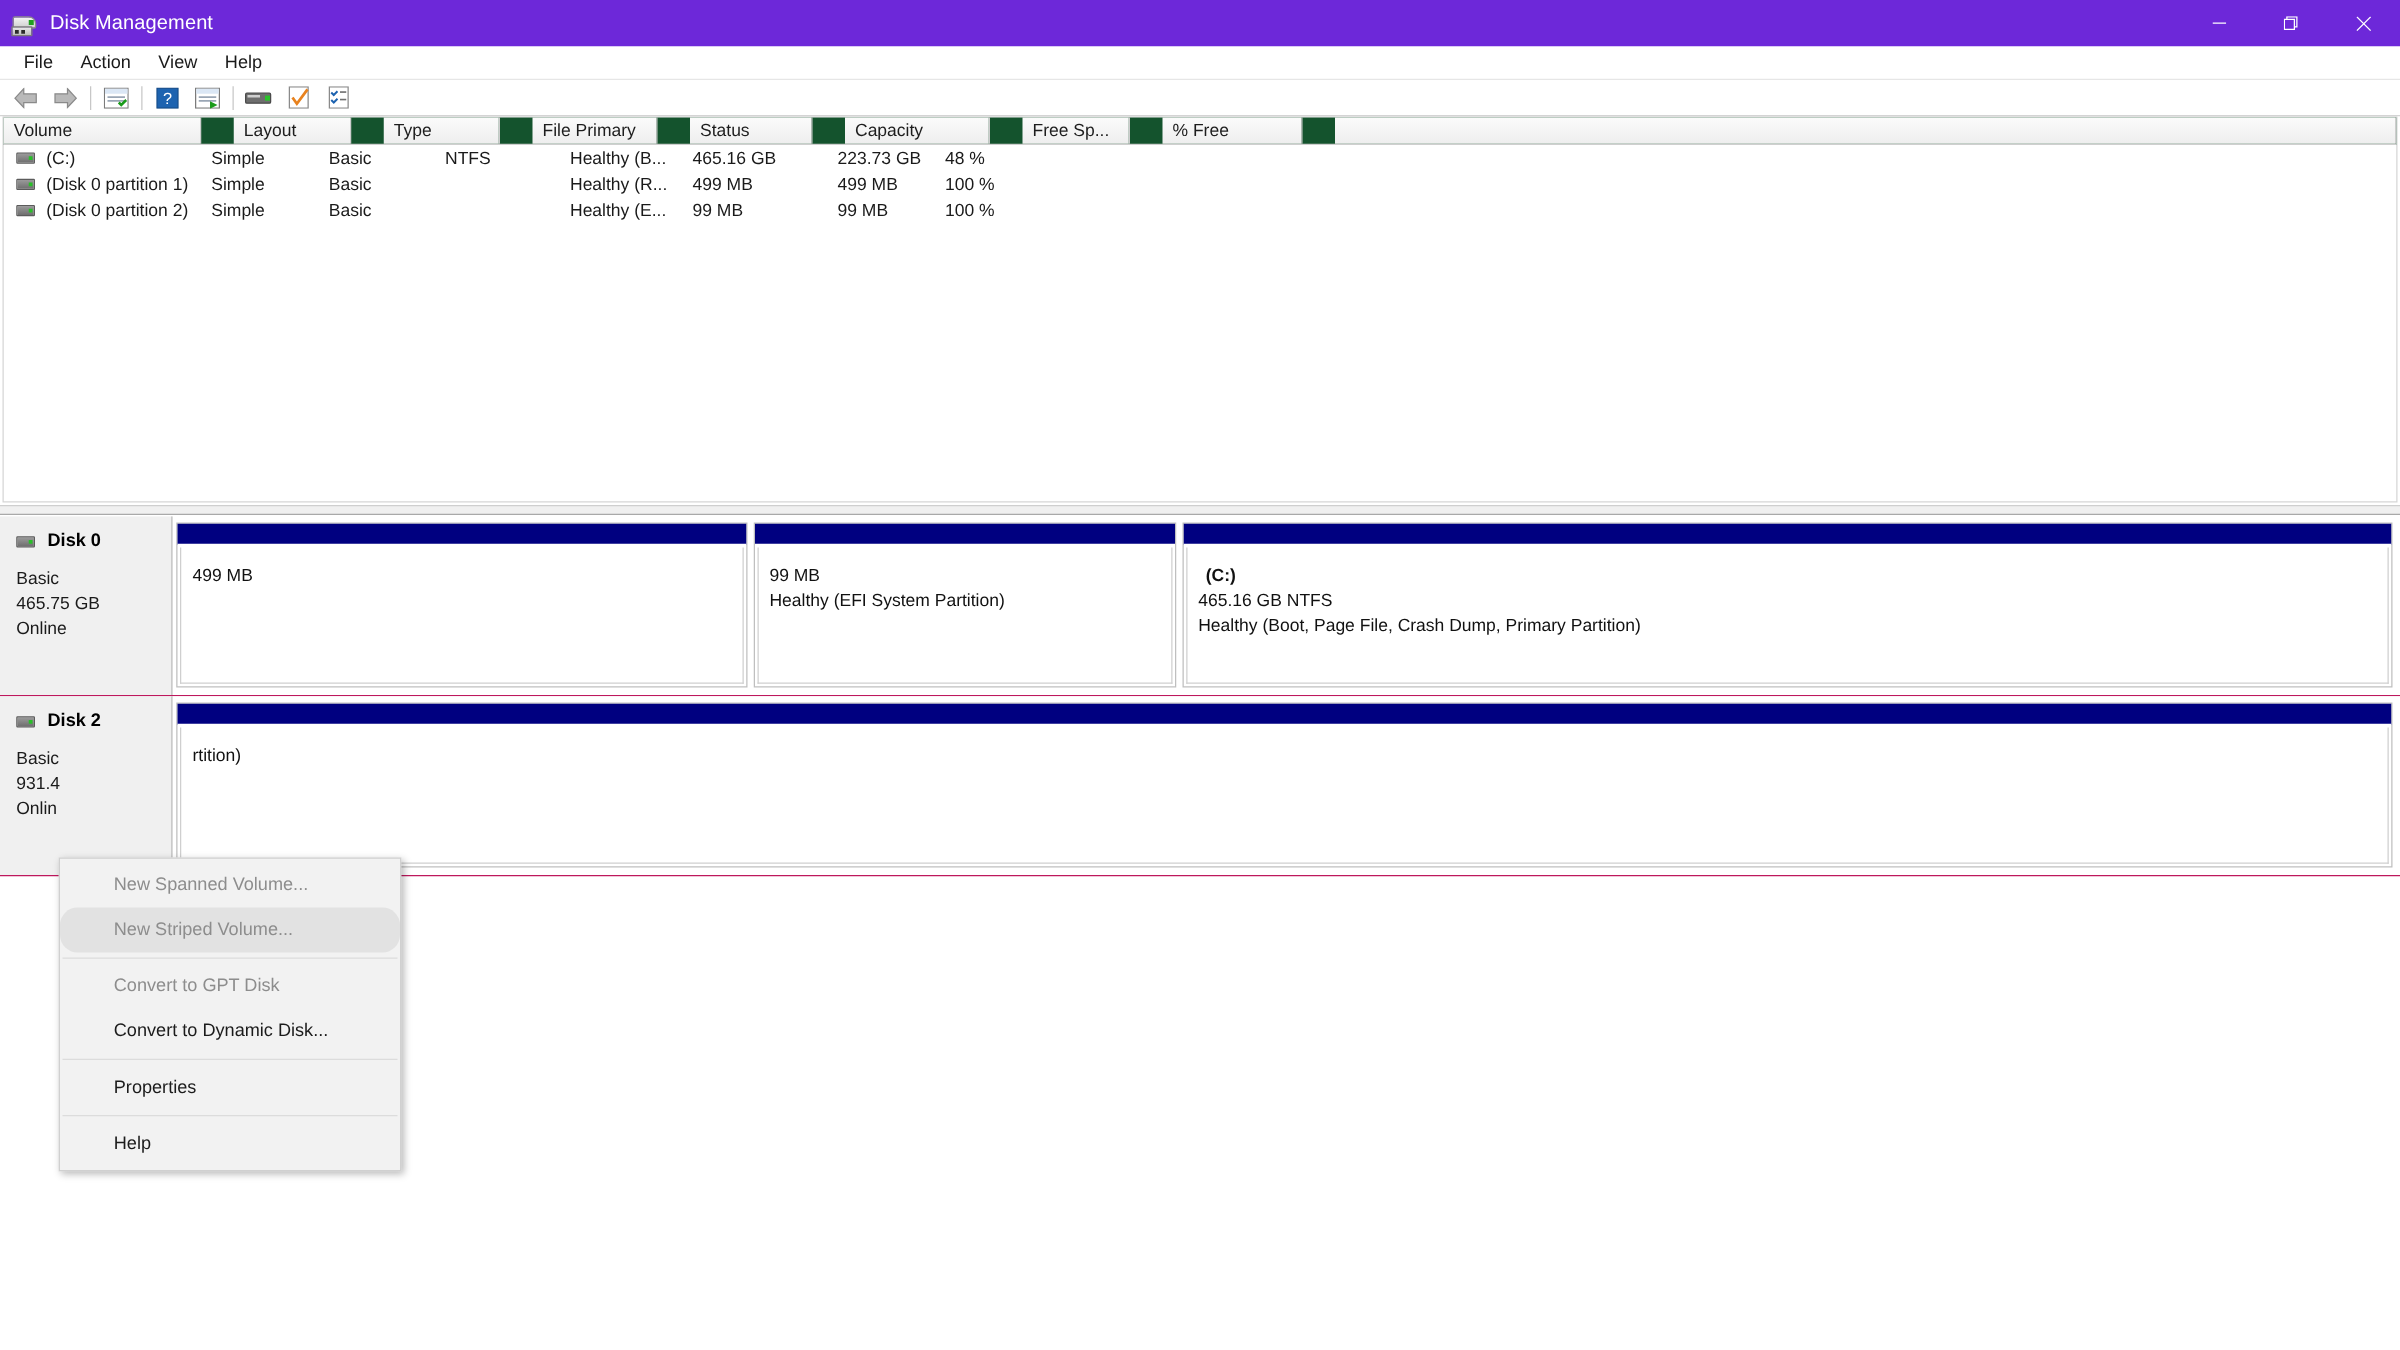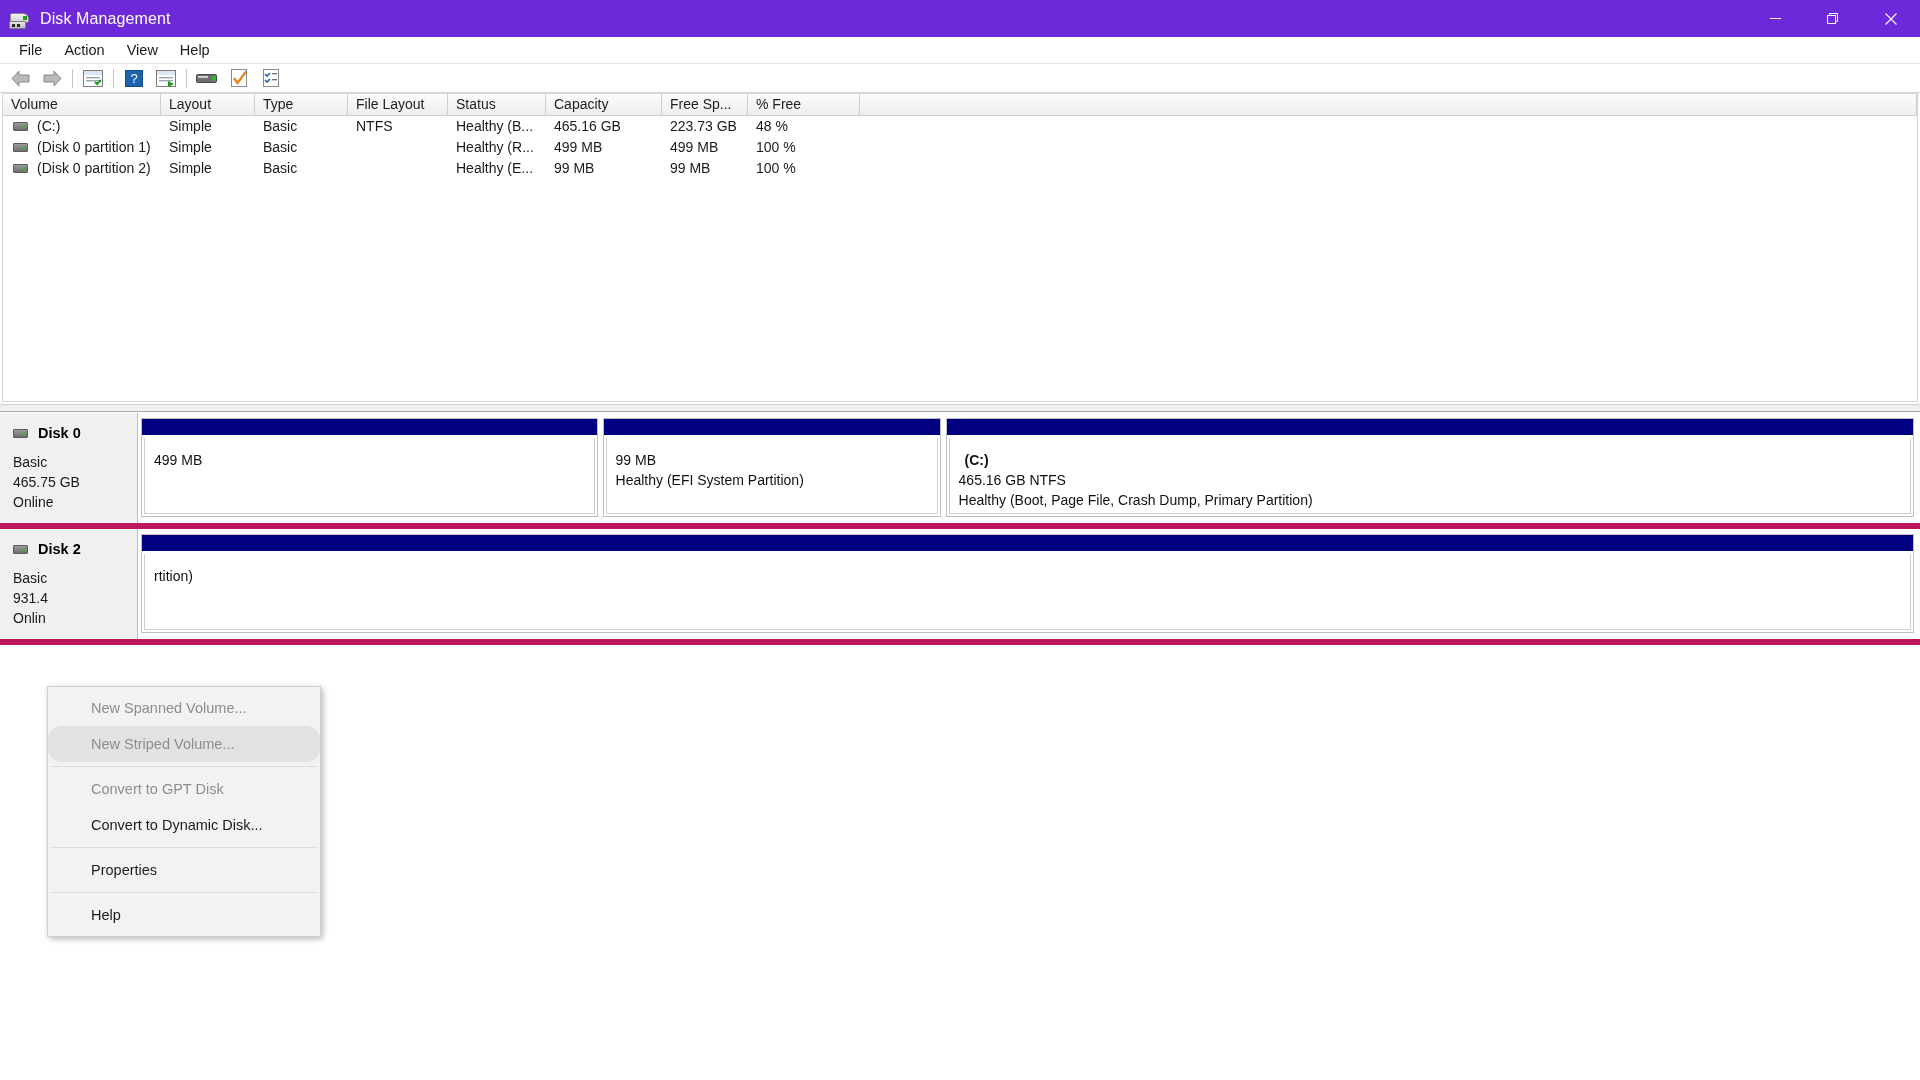--- a/index.html
+++ b/index.html
@@ -99,22 +99,23 @@
   .vol-list {
     position: absolute;
     left: 2px; top: 0px; right: 2px;
     height: 309px;
     border: 1px solid #d6d6d6;
     background: #ffffff;
   }
   .vol-header {
     display: flex;
     height: 22px;
-    background: #c4b5fd;
+    background: #14532d;
     border-bottom: 1px solid #cfcfcf;
+    gap: 26px;
   }
   .vh-cell {
     font-size: 14px;
     color: #1d1d1d;
     padding-left: 8px;
     line-height: 21px;
     border-right: 1px solid #cdcdcd;
     background: linear-gradient(#fbfbfb,#eeeeee);
     overflow: hidden; white-space: nowrap;
   }
@@ -158,22 +159,22 @@
   
   .disk-view {
     position: absolute;
     left: 0; right: 0; top: 320px;
     bottom: 112px;
     background: #ffffff;
     overflow: hidden;
   }
   .disk-row {
     display: flex;
-    height: 116px;
-    border-bottom: 6px solid #be185d;
+    height: 144px;
+    border-bottom: 1px solid #be185d;
   }
   .disk-info {
     width: 138px;
     flex: 0 0 138px;
     background: #f0f0f0;
     border-right: 1px solid #bdbdbd;
     padding: 12px 0 0 13px;
     position: relative;
   }
   .disk-title {
@@ -337,21 +338,21 @@
   </div>
 </div>
 
 <div class="mainpane">
 
   <div class="vol-list">
     <div class="vol-header">
       <div class="vh-cell" style="width:158px">Volume</div>
       <div class="vh-cell" style="width:94px">Layout</div>
       <div class="vh-cell" style="width:93px">Type</div>
-      <div class="vh-cell" style="width:100px">File Layout</div>
+      <div class="vh-cell" style="width:100px">File Primary</div>
       <div class="vh-cell" style="width:98px">Status</div>
       <div class="vh-cell" style="width:116px">Capacity</div>
       <div class="vh-cell" style="width:86px">Free Sp...</div>
       <div class="vh-cell" style="width:112px">% Free</div>
       <div class="vh-cell" style="flex:1 1 auto"></div>
     </div>
 
     <div class="vol-row">
       <div class="vr-cell first" style="width:158px">
         <span class="mini-drive"></span>

